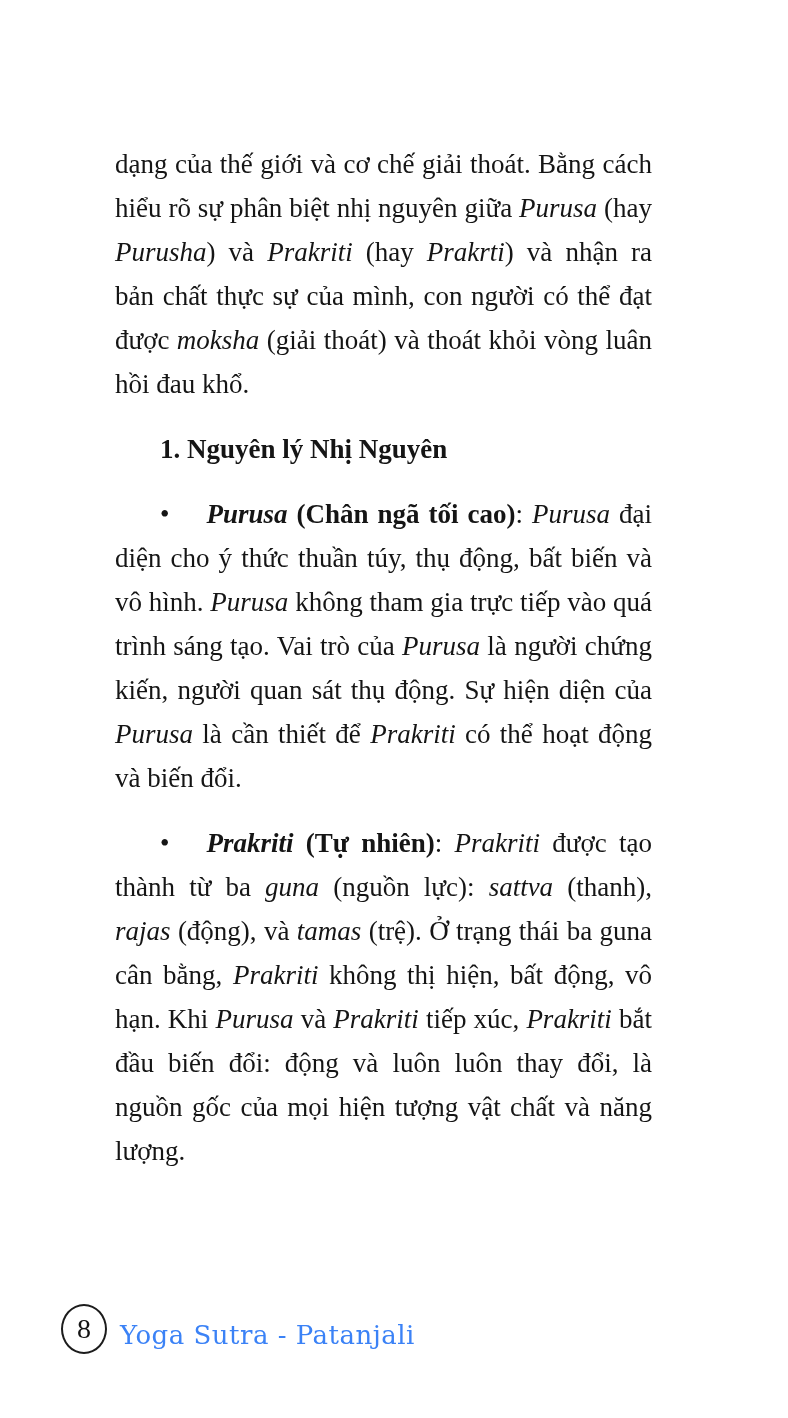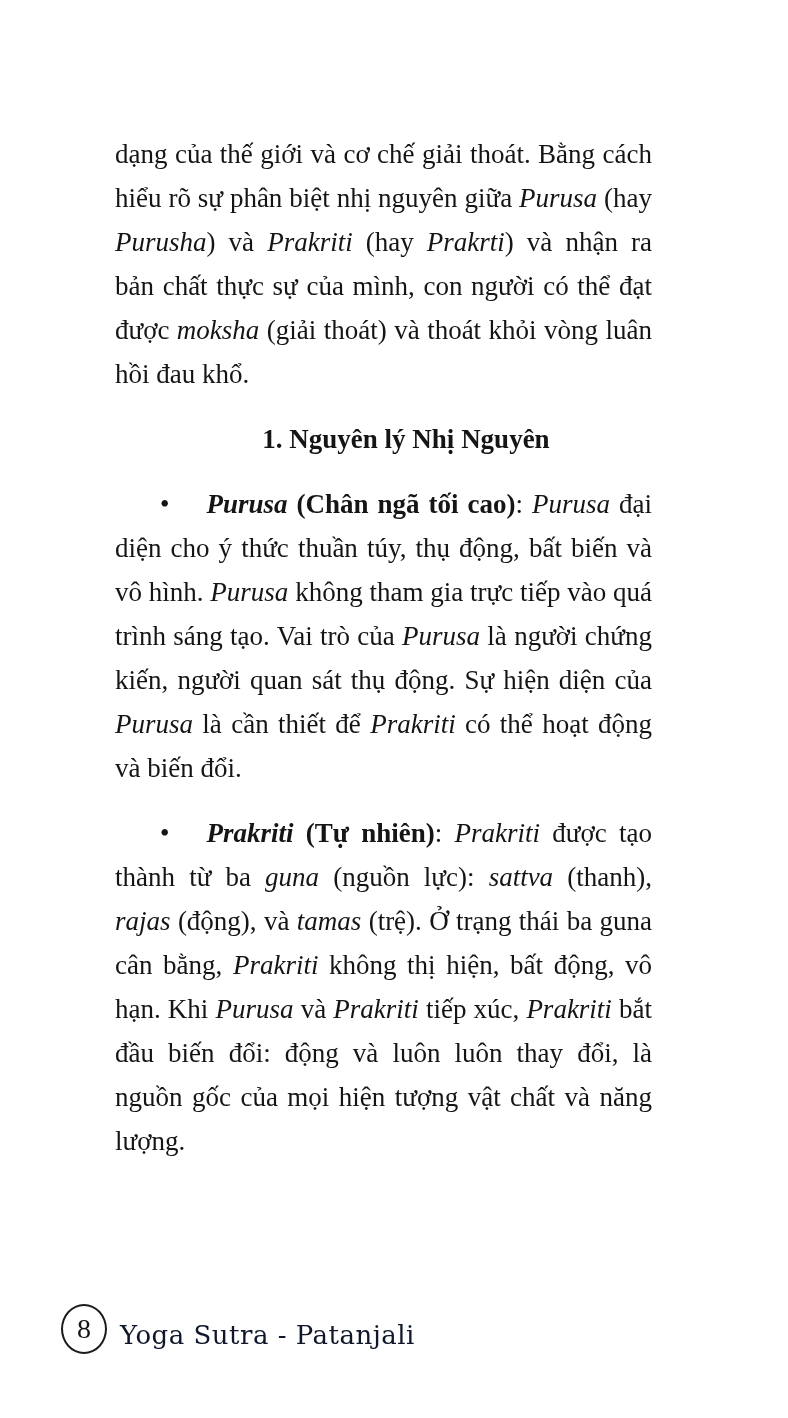--- a/index.html
+++ b/index.html
@@ -12,38 +12,38 @@
     width: 788px;
     height: 1418px;
     background: #ffffff;
     color: #151515;
     font-family: "Liberation Serif", "DejaVu Serif", serif;
     overflow: hidden;
   }
   .body-text {
     position: absolute;
     left: 115px;
-    top: 132px;
+    top: 142px;
     width: 537px;
     font-size: 27px;
     line-height: 44px;
     text-align: justify;
   }
   .body-text p {
     margin: 0 0 21px 0;
   }
   .body-text p:last-child {
     margin-bottom: 12px;
   }
   .indent {
     text-indent: 45px;
   }
   .heading {
     font-weight: bold;
-    text-align: center;
+    text-align: left;
   }
   .it { font-style: italic; }
   .bd { font-weight: bold; }
   .bullet-gap {
     display: inline-block;
     width: 37px;
   }
   .footer {
     position: absolute;
     left: 61px;
@@ -60,21 +60,21 @@
     display: flex;
     align-items: center;
     justify-content: center;
     font-size: 28px;
     box-sizing: border-box;
   }
   .book-title {
     font-size: 26px;
     letter-spacing: 0.5px;
     font-family: "DejaVu Serif", "Liberation Serif", serif;
-    color: #0f172a;
+    color: #3b82f6;
     margin-top: 11px;
   }
 </style>
 </head>
 <body>
 
 <div class="page">
 
   <div class="body-text">
       <p class="para"><span>dạng của thế giới và cơ chế giải thoát. Bằng cách hiểu rõ sự phân biệt nhị nguyên giữa </span><span class="it">Purusa</span><span> (hay </span><span class="it">Purusha</span><span>) và </span><span class="it">Prakriti</span><span> (hay </span><span class="it">Prakrti</span><span>) và nhận ra bản chất thực sự của mình, con người có thể đạt được </span><span class="it">moksha</span><span> (giải thoát) và thoát khỏi vòng luân hồi đau khổ.</span></p>

